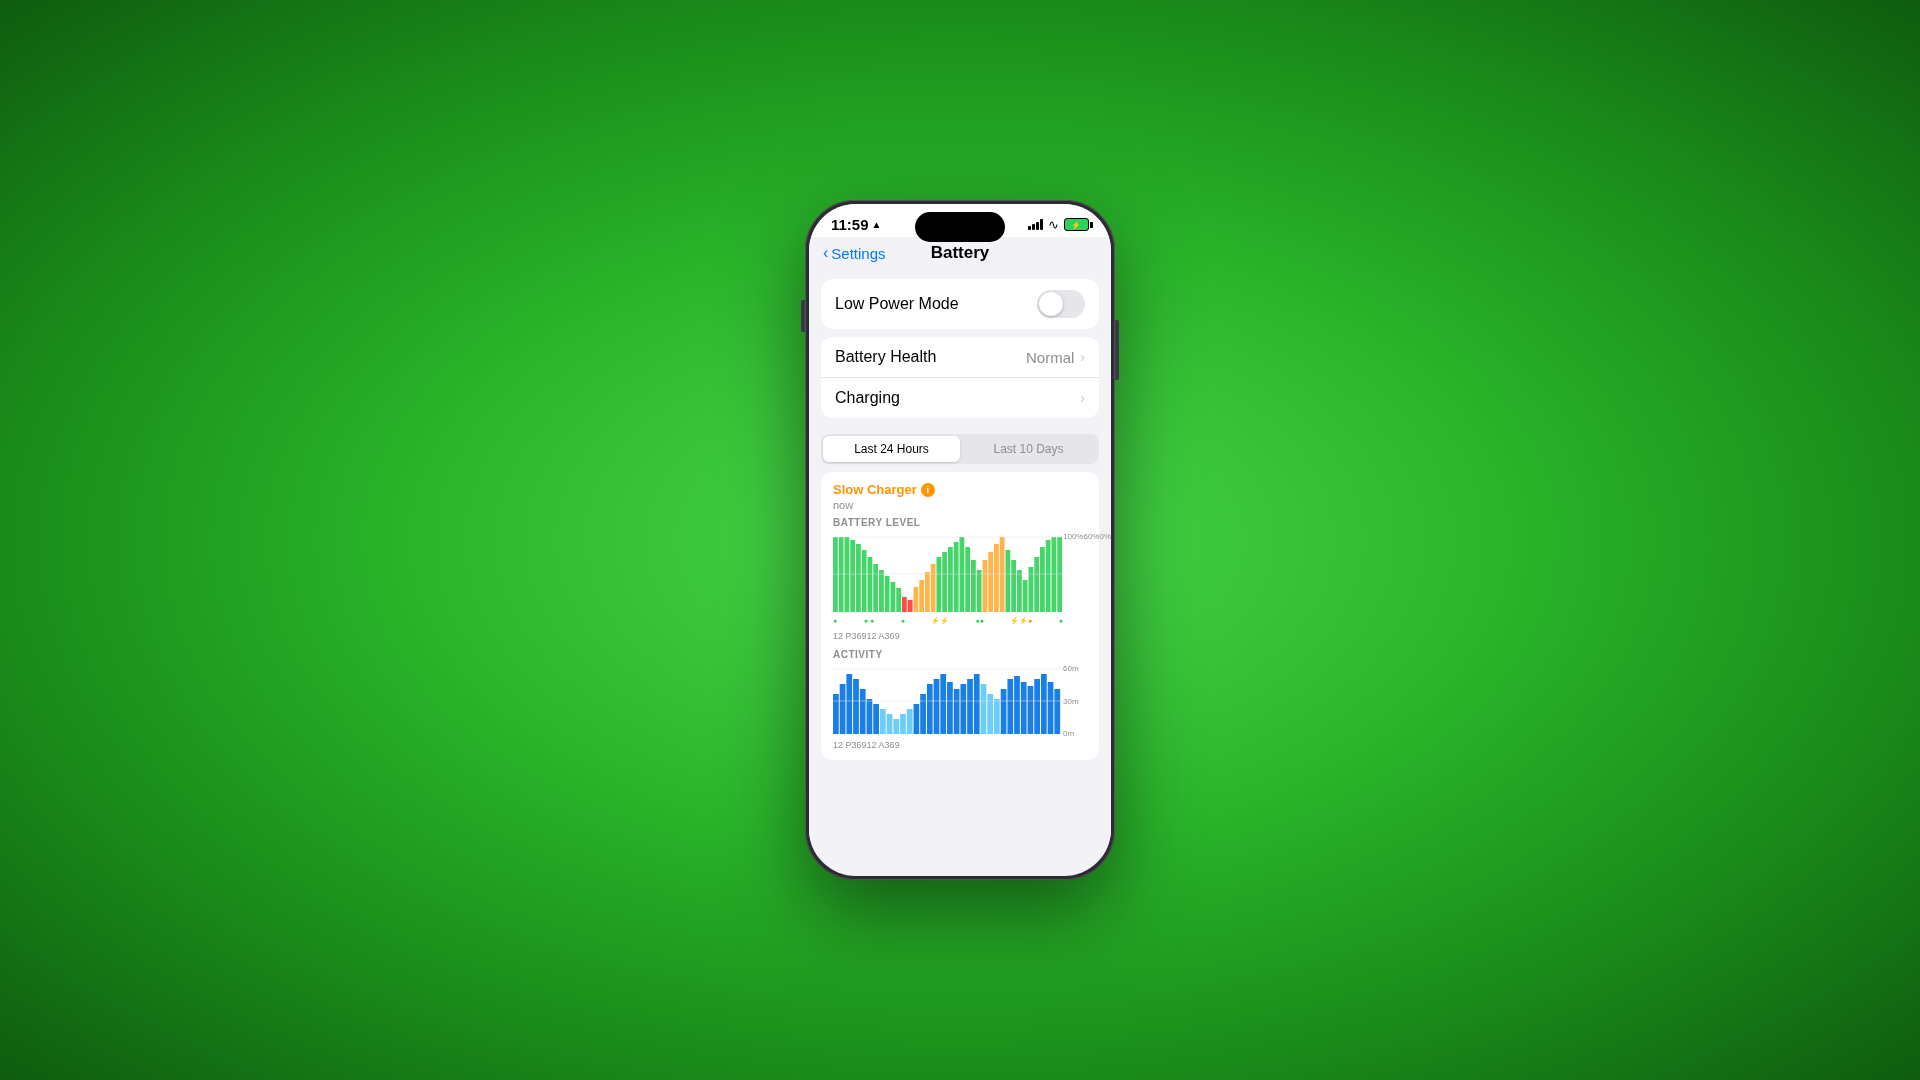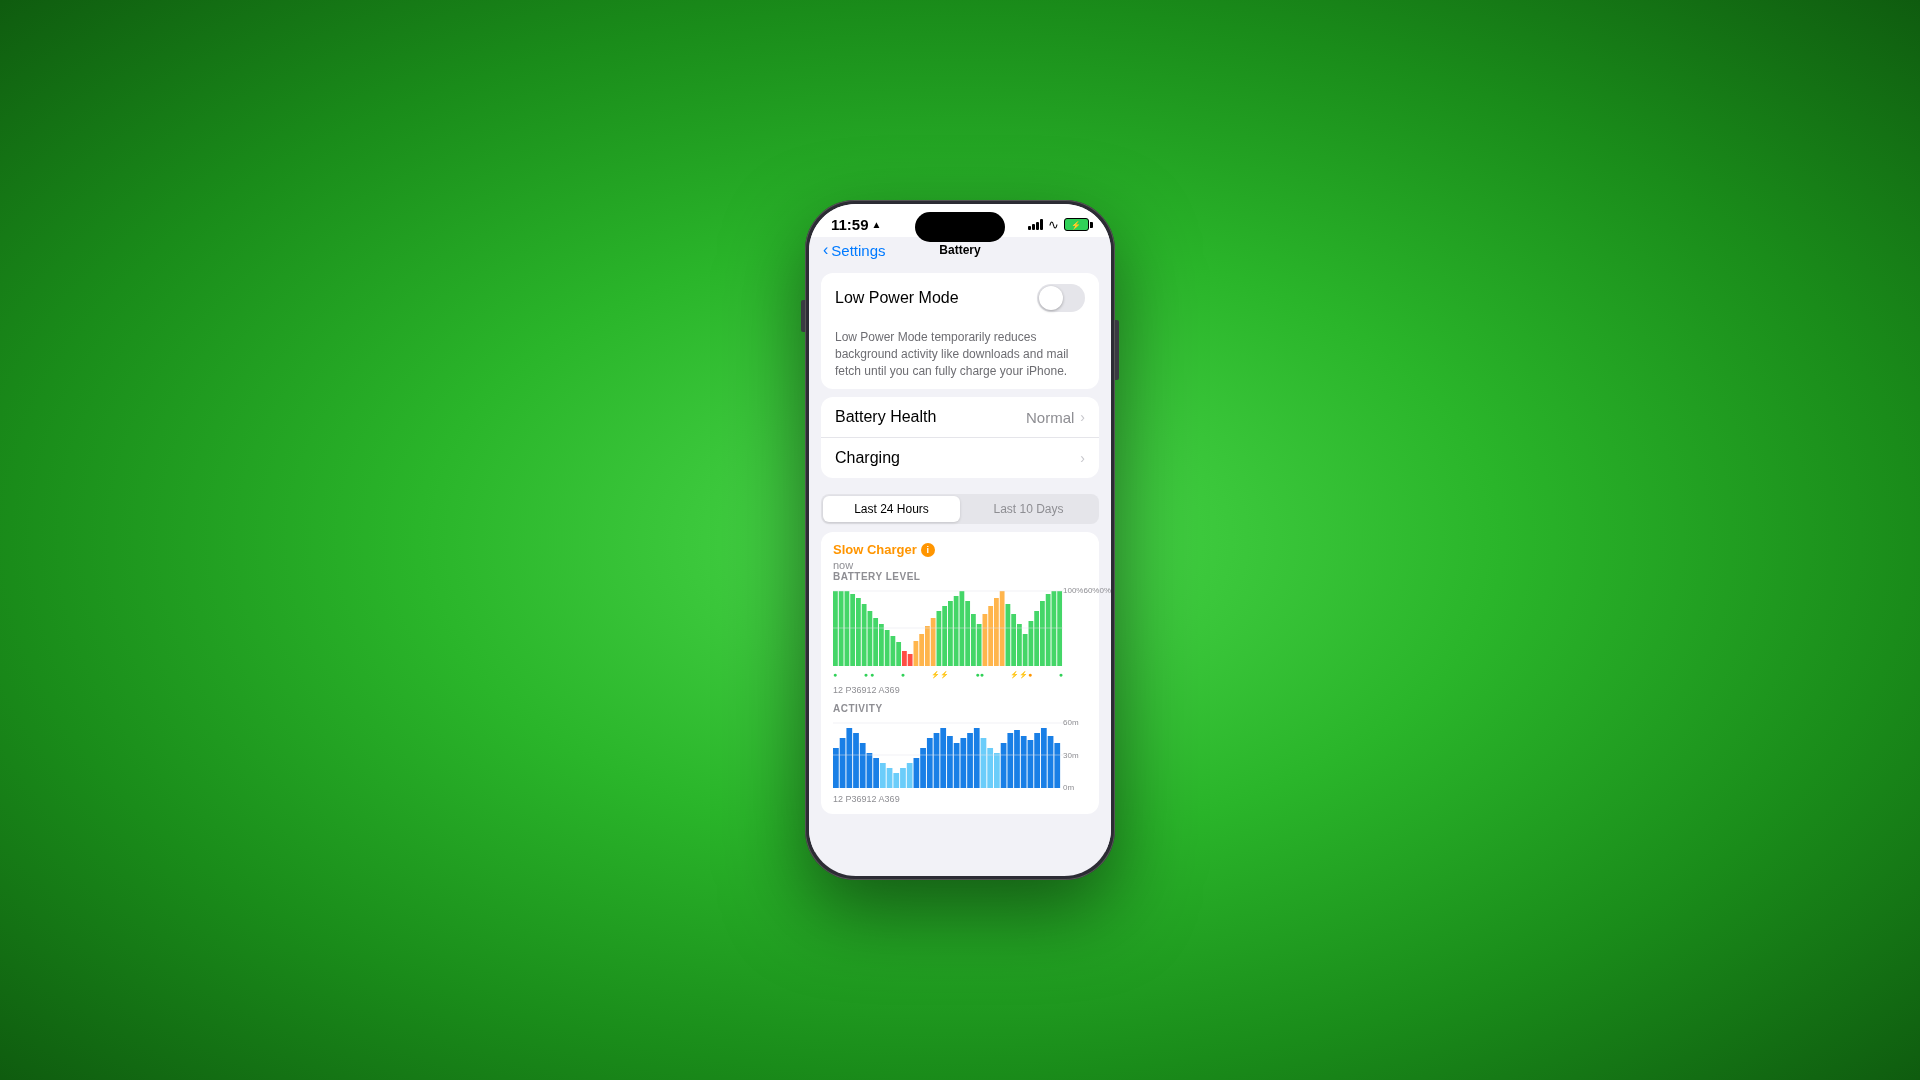--- a/index.html
+++ b/index.html
@@ -155,21 +155,21 @@
       position: absolute;
       left: 14px;
       display: flex;
       align-items: center;
       gap: 3px;
       color: #007aff;
       font-size: 14px;
       cursor: pointer;
     }
     .nav-title {
-      font-size: 12px;
+      font-size: 17px;
       font-weight: 600;
       color: #000;
     }
 
     
     .content {
       overflow-y: auto;
       height: calc(100% - 85px);
       background: #f2f2f7;
     }
@@ -278,20 +278,21 @@
       color: #ff9500;
       font-weight: 600;
       display: flex;
       align-items: center;
       gap: 4px;
     }
     .now-label {
       font-size: 11px;
       color: #8e8e93;
       margin-top: 2px;
+      margin-bottom: 6px;
     }
 
     .chart-section-label {
       font-size: 10px;
       color: #8e8e93;
       letter-spacing: 0.5px;
       font-weight: 600;
       margin-bottom: 4px;
     }
 
@@ -415,21 +416,20 @@
 
       <div class="spacer"></div>
 
       <div class="card">
         <div class="setting-row" style="border-bottom:none;">
           <span class="setting-label">Low Power Mode</span>
           <div class="toggle">
             <div class="toggle-knob"></div>
           </div>
         </div>
-        <div class="setting-description">Low Power Mode temporarily reduces background activity like downloads and mail fetch until you can fully charge your iPhone.</div>
       </div>
 
       <div class="spacer"></div>
 
       <div class="card">
         <div class="setting-row">
           <span class="setting-label">Battery Health</span>
           <div class="setting-right">
             <span class="setting-value">Normal</span>
             <span class="chevron">›</span>

